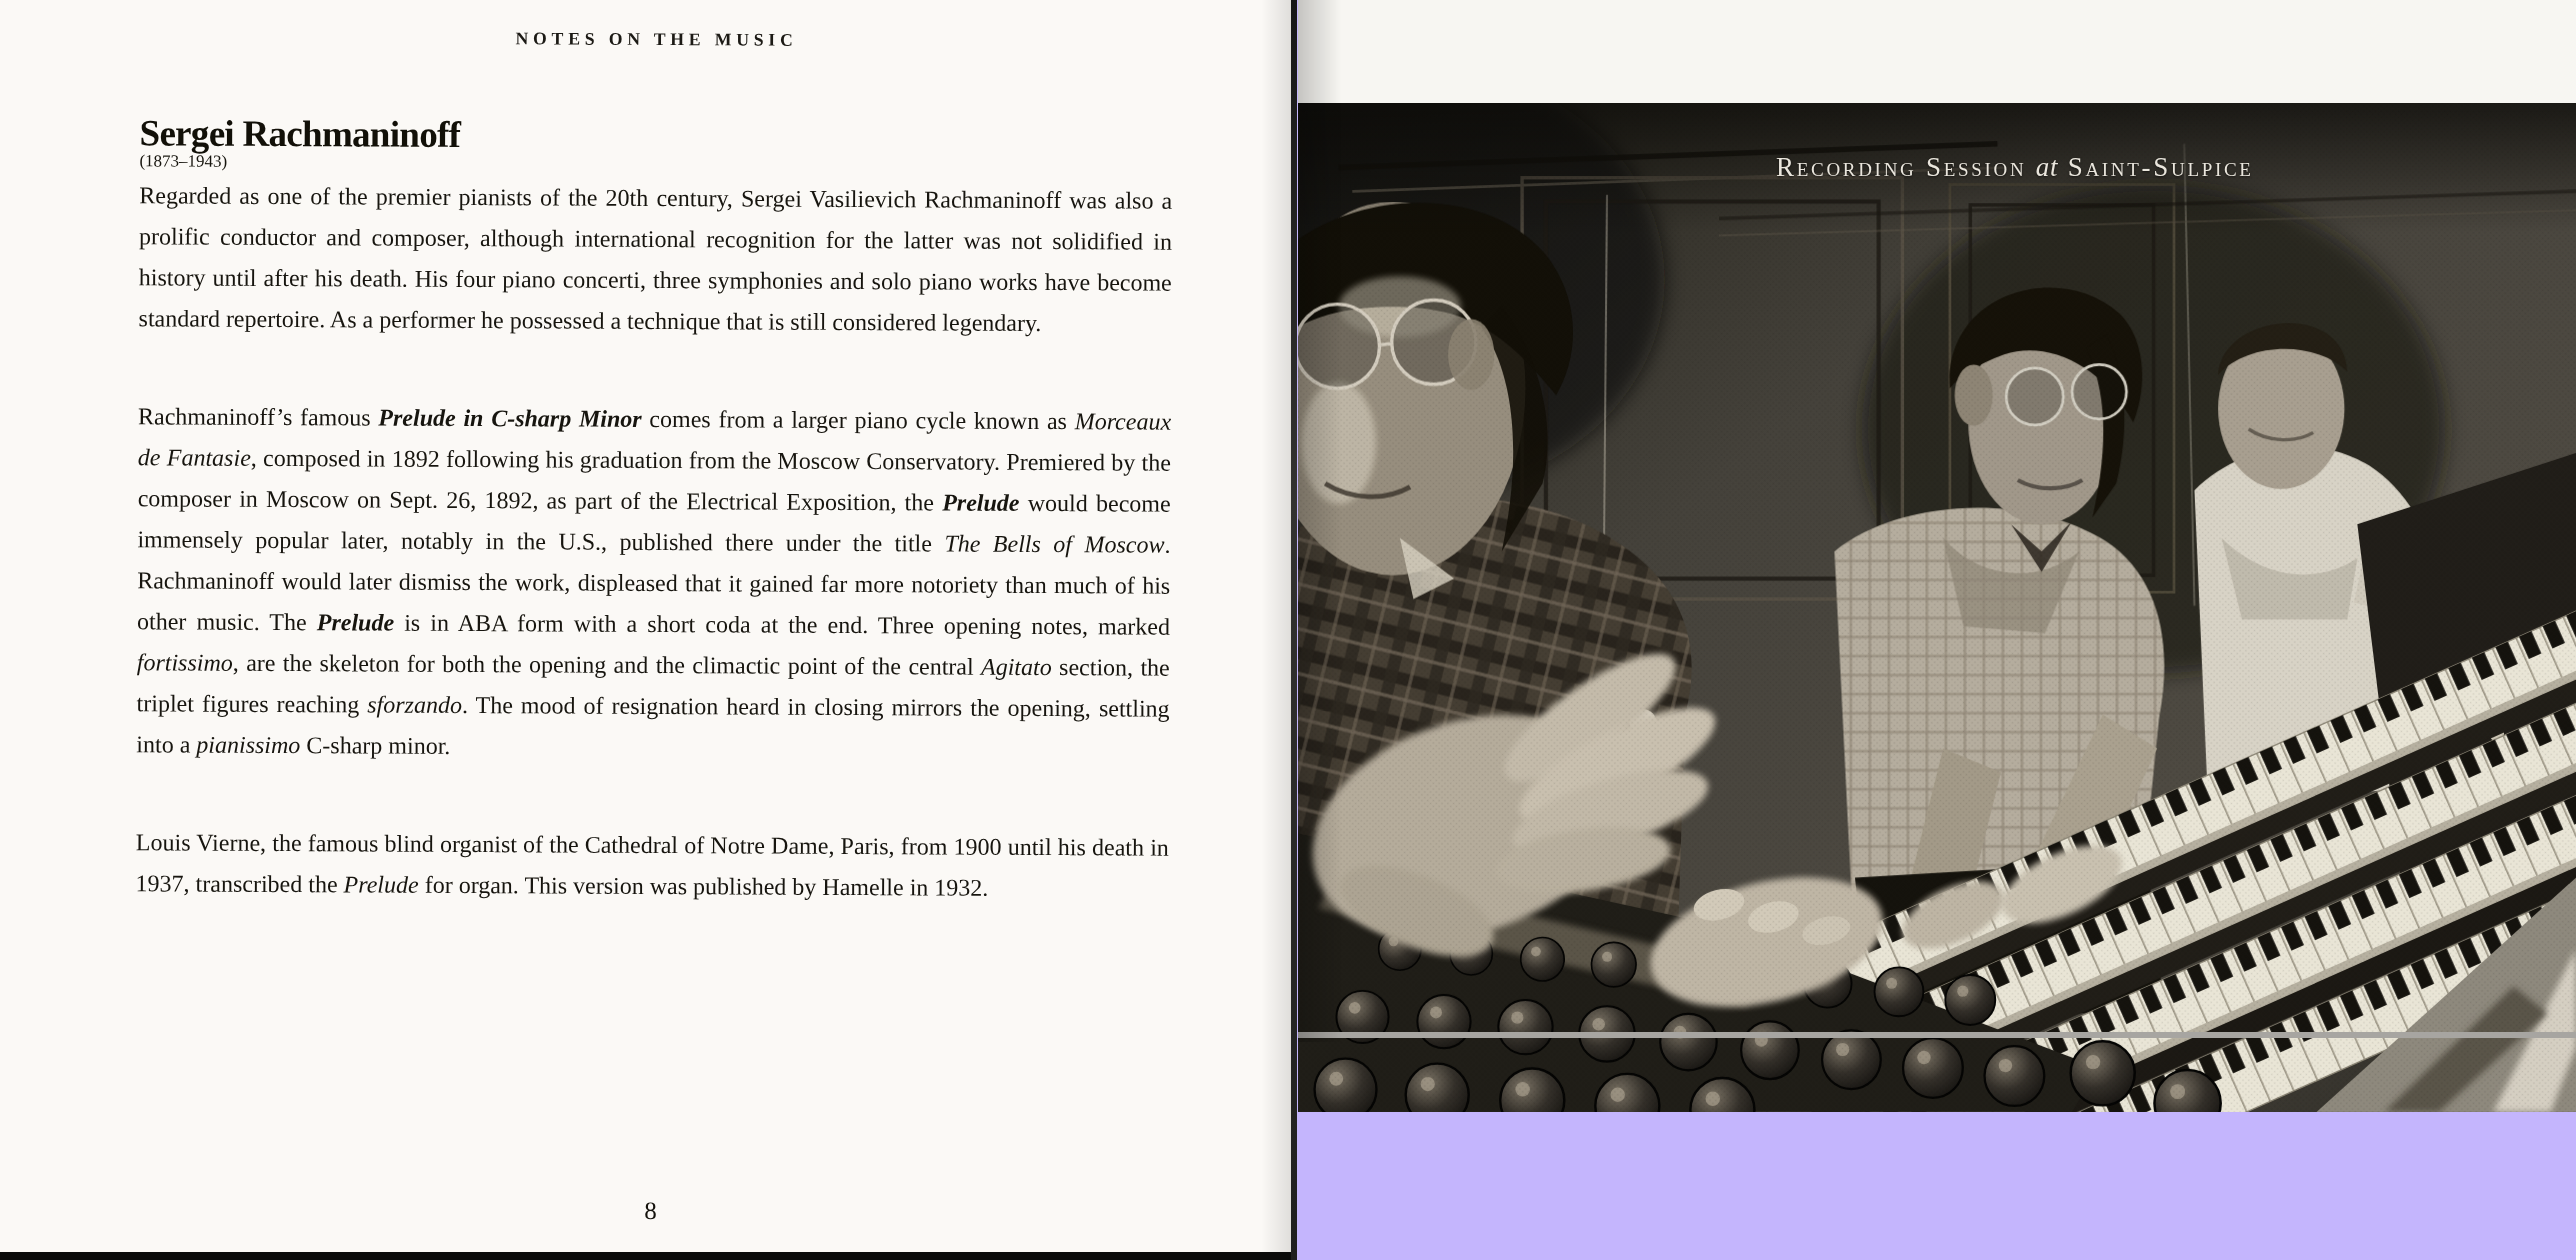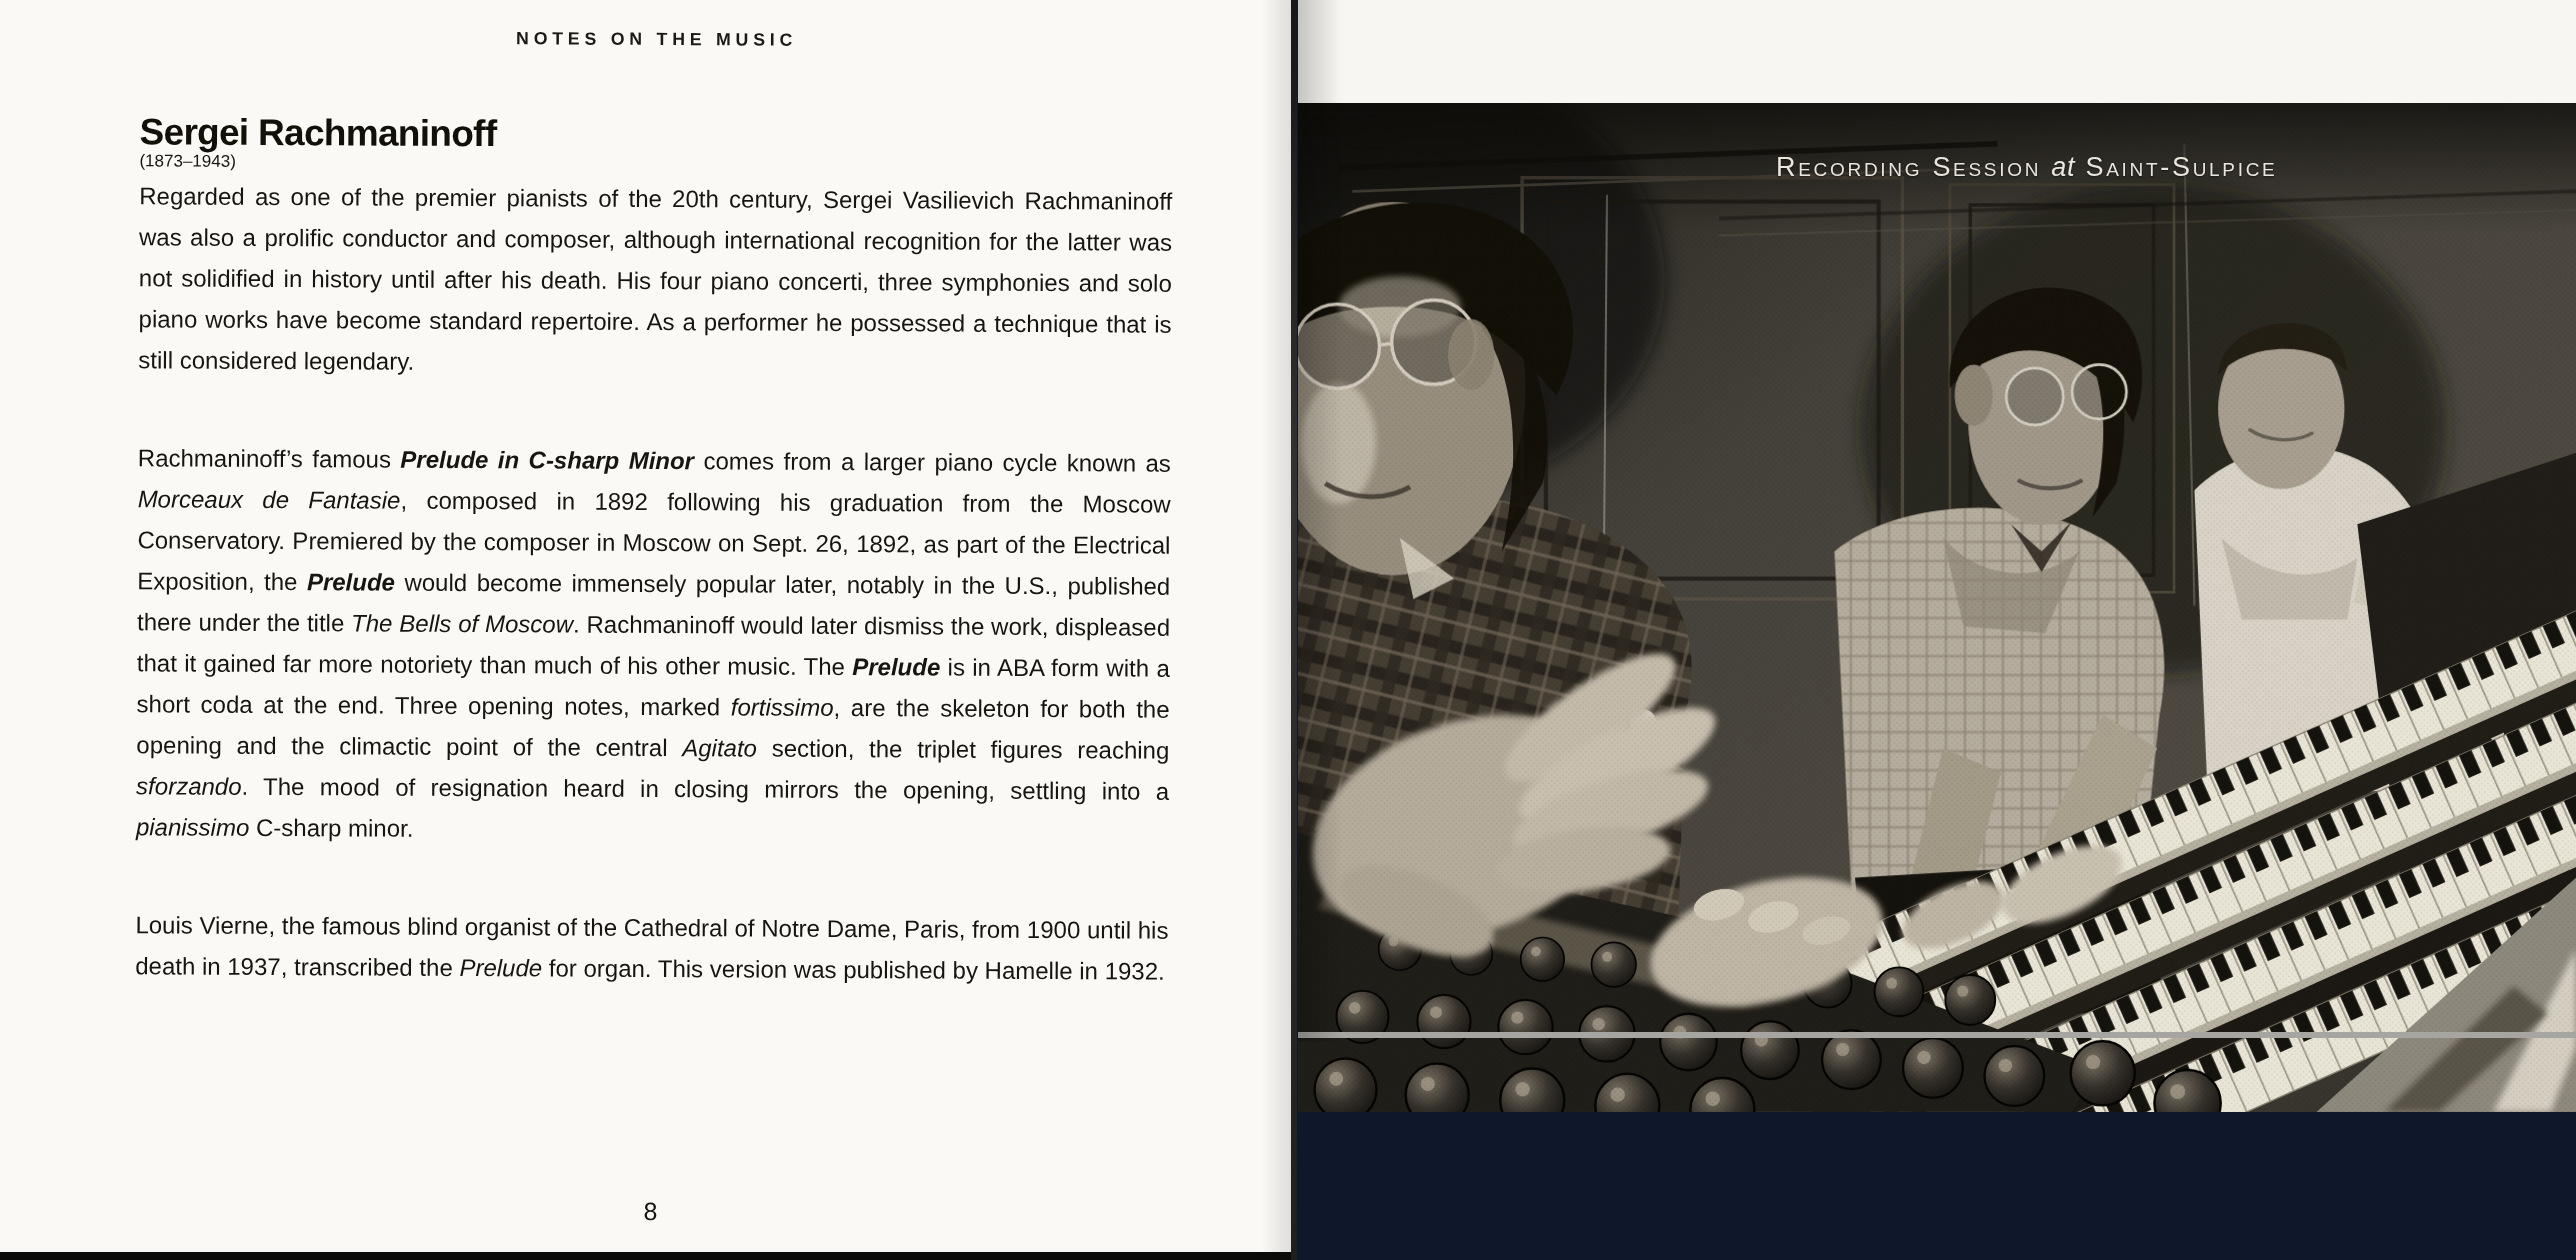--- a/index.html
+++ b/index.html
@@ -1,18 +1,18 @@
 <!DOCTYPE html>
 <html style="font-size:11px"><head>
 <meta charset="utf-8">
 <style>
   html,body{margin:0;padding:0;background:#555;}
   .spread{
     position:relative;width:2576px;height:1261px;overflow:hidden;
-    background:#0f172a;font-family:Liberation Sans, sans-serif;
+    background:#c4b5fd;font-family:Liberation Serif, serif;
   }
   
   .page-left{position:absolute;left:0;top:0;width:1294px;height:1261px;background:#fbf9f6;}
   .left-content{position:absolute;left:0;top:0;width:100%;height:100%;
     transform:rotate(0.3deg);transform-origin:82px 54px;color:#1b1914;}
   .running-head{position:absolute;top:26px;left:140px;width:1033px;text-align:center;
     font-size:17.7px;font-weight:bold;letter-spacing:4.8px;color:#1c1a15;}
   .composer-title{position:absolute;top:86px;left:140px;font-size:37px;font-weight:bold;
     letter-spacing:-0.7px;color:#121008;}
   .composer-dates{position:absolute;top:151px;left:140px;font-size:17px;color:#17150e;}

